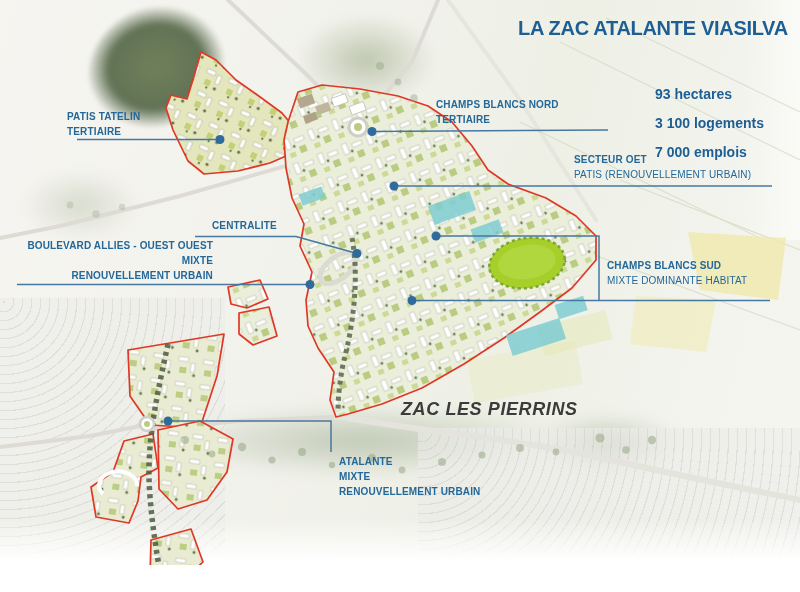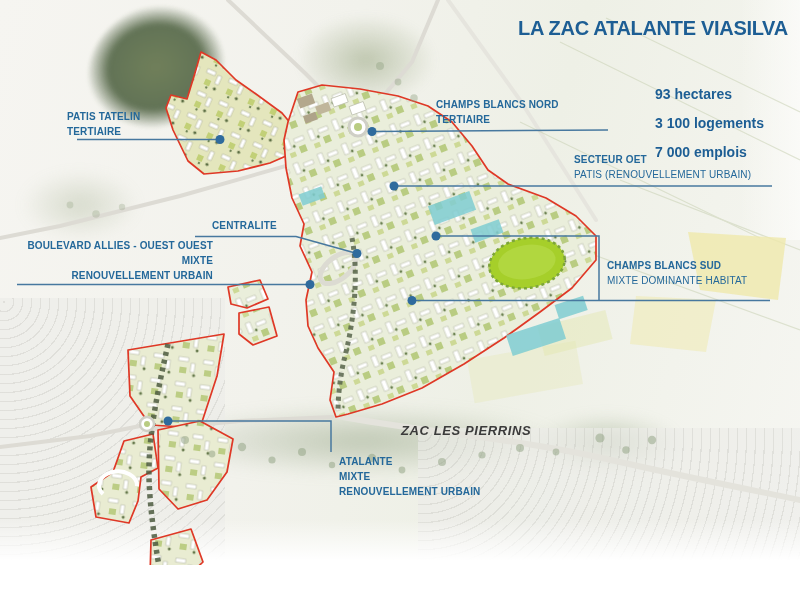--- a/index.html
+++ b/index.html
@@ -31,22 +31,22 @@
     background:linear-gradient(to right,rgba(255,255,255,0),rgba(252,252,250,.8));}
   svg.map{position:absolute;left:0;top:0;z-index:2;}
   .lbl{position:absolute;z-index:3;color:#24689a;font-size:10px;font-weight:700;
     line-height:15px;letter-spacing:.15px;white-space:nowrap;}
   .lbl .rg{font-weight:400;}
   .lbl.right{text-align:right;}
   .title{position:absolute;z-index:3;color:#1d5e94;font-size:20px;font-weight:700;
     letter-spacing:-.3px;white-space:nowrap;}
   .stats{position:absolute;z-index:3;color:#1d5e94;font-size:14px;font-weight:700;margin-top:36px;}
   .stats div{height:29px;}
-  .pierrins{position:absolute;z-index:3;color:#3b3b3b;font-size:13px;font-weight:600;
-    font-style:italic;letter-spacing:.6px;white-space:nowrap;margin-top:24px;}
+  .pierrins{position:absolute;z-index:3;color:#3b3b3b;font-size:18px;font-weight:600;
+    font-style:italic;letter-spacing:.6px;white-space:nowrap;}
 </style>
 </head>
 <body>
 
 <div class="stage">
 
   <div class="blob forest-nw"></div>
   <div class="blob forest-n2"></div>
   <div class="blob sage-w"></div>
   <div class="blob sage-south"></div>

